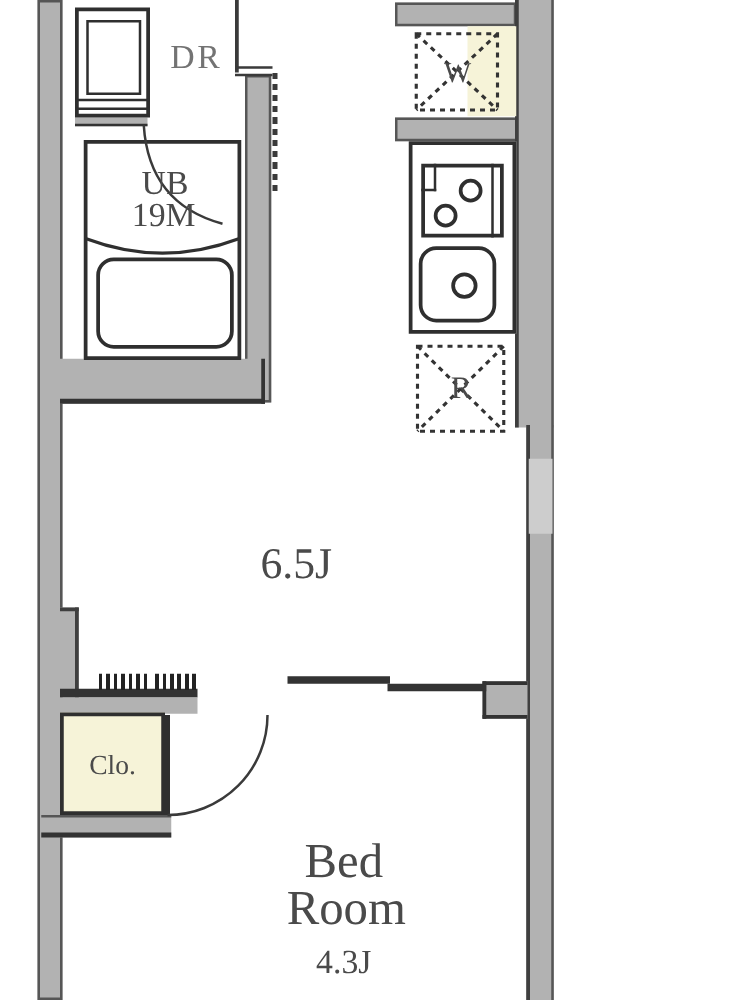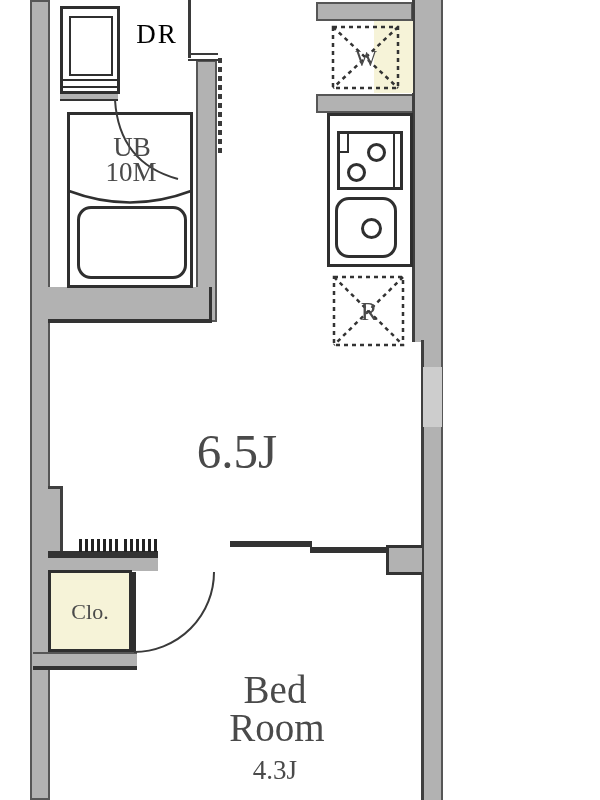--- a/index.html
+++ b/index.html
@@ -85,30 +85,30 @@
       <line x1="403" y1="277" x2="334" y2="345"></line>
     </g>
 
     <path d="M 69 191 Q 130 214 191 191" stroke="#2f2f2f" stroke-width="2.5" fill="none"></path>
 
     <path d="M 115 100 Q 119 163 178 179" stroke="#3a3a3a" stroke-width="2" fill="none"></path>
 
     <path d="M 134 652 A 80 80 0 0 0 214 572" stroke="#3a3a3a" stroke-width="2" fill="none"></path>
   </svg>
 
-  <div class="label" style="left:157px;top:34px;font-size:27px;color:#000000;letter-spacing:2px;">DR</div>
+  <div class="label" style="left:157px;top:46px;font-size:27px;color:#737373;letter-spacing:2px;">DR</div>
 
   <div class="label" style="left:132px;top:147px;font-size:27px;">UB</div>
-  <div class="label" style="left:131px;top:172px;font-size:27px;">10M</div>
+  <div class="label" style="left:131px;top:172px;font-size:27px;">19M</div>
 
   <div class="label" style="left:366px;top:58px;font-size:23px;">W</div>
 
   <div class="label" style="left:369px;top:311px;font-size:25px;">R</div>
 
-  <div class="label" style="left:237px;top:451px;font-size:49px;">6.5J</div>
+  <div class="label" style="left:237px;top:451px;font-size:35px;">6.5J</div>
 
   <div class="label" style="left:90px;top:612px;font-size:22px;">Clo.</div>
 
   <div class="label" style="left:277px;top:727px;font-size:39px;">Room</div>
   <div class="label" style="left:275px;top:689px;font-size:39px;">Bed</div>
   <div class="label" style="left:275px;top:770px;font-size:27px;">4.3J</div>
 
 </div>
 
 </body></html>

